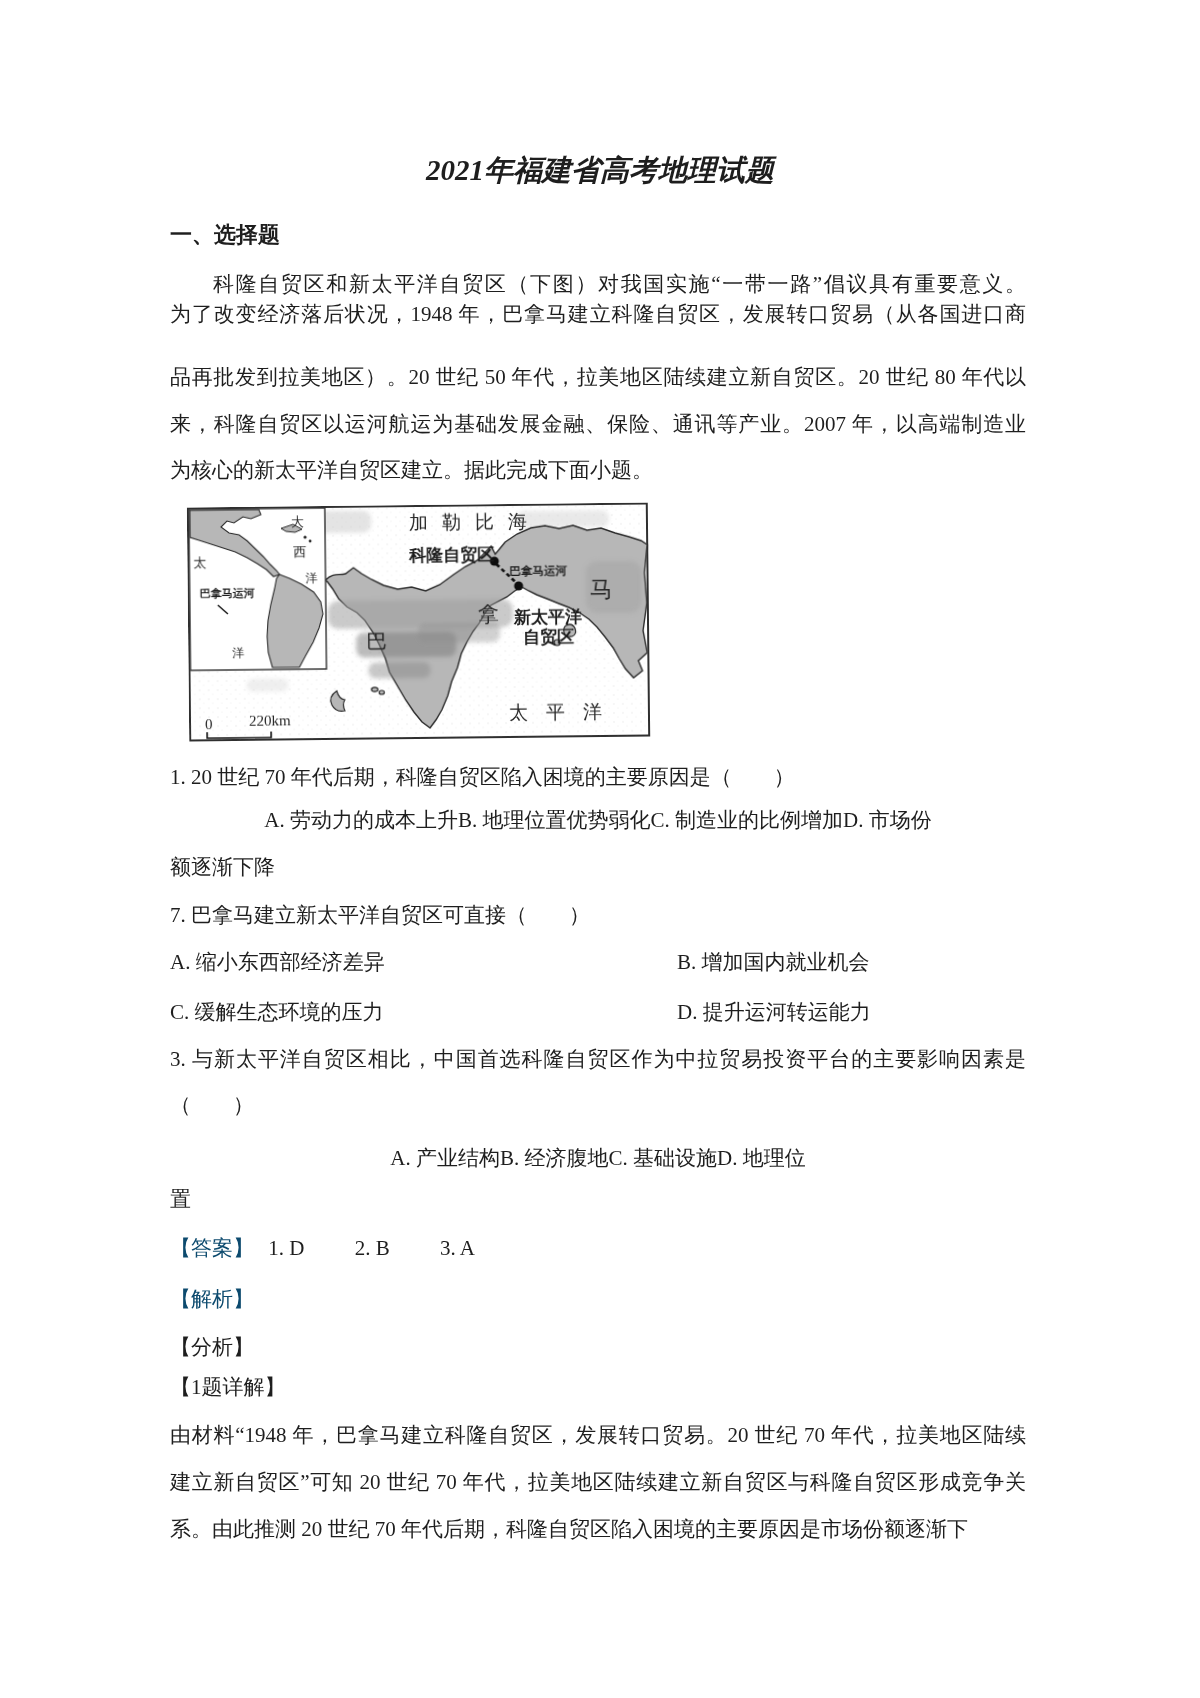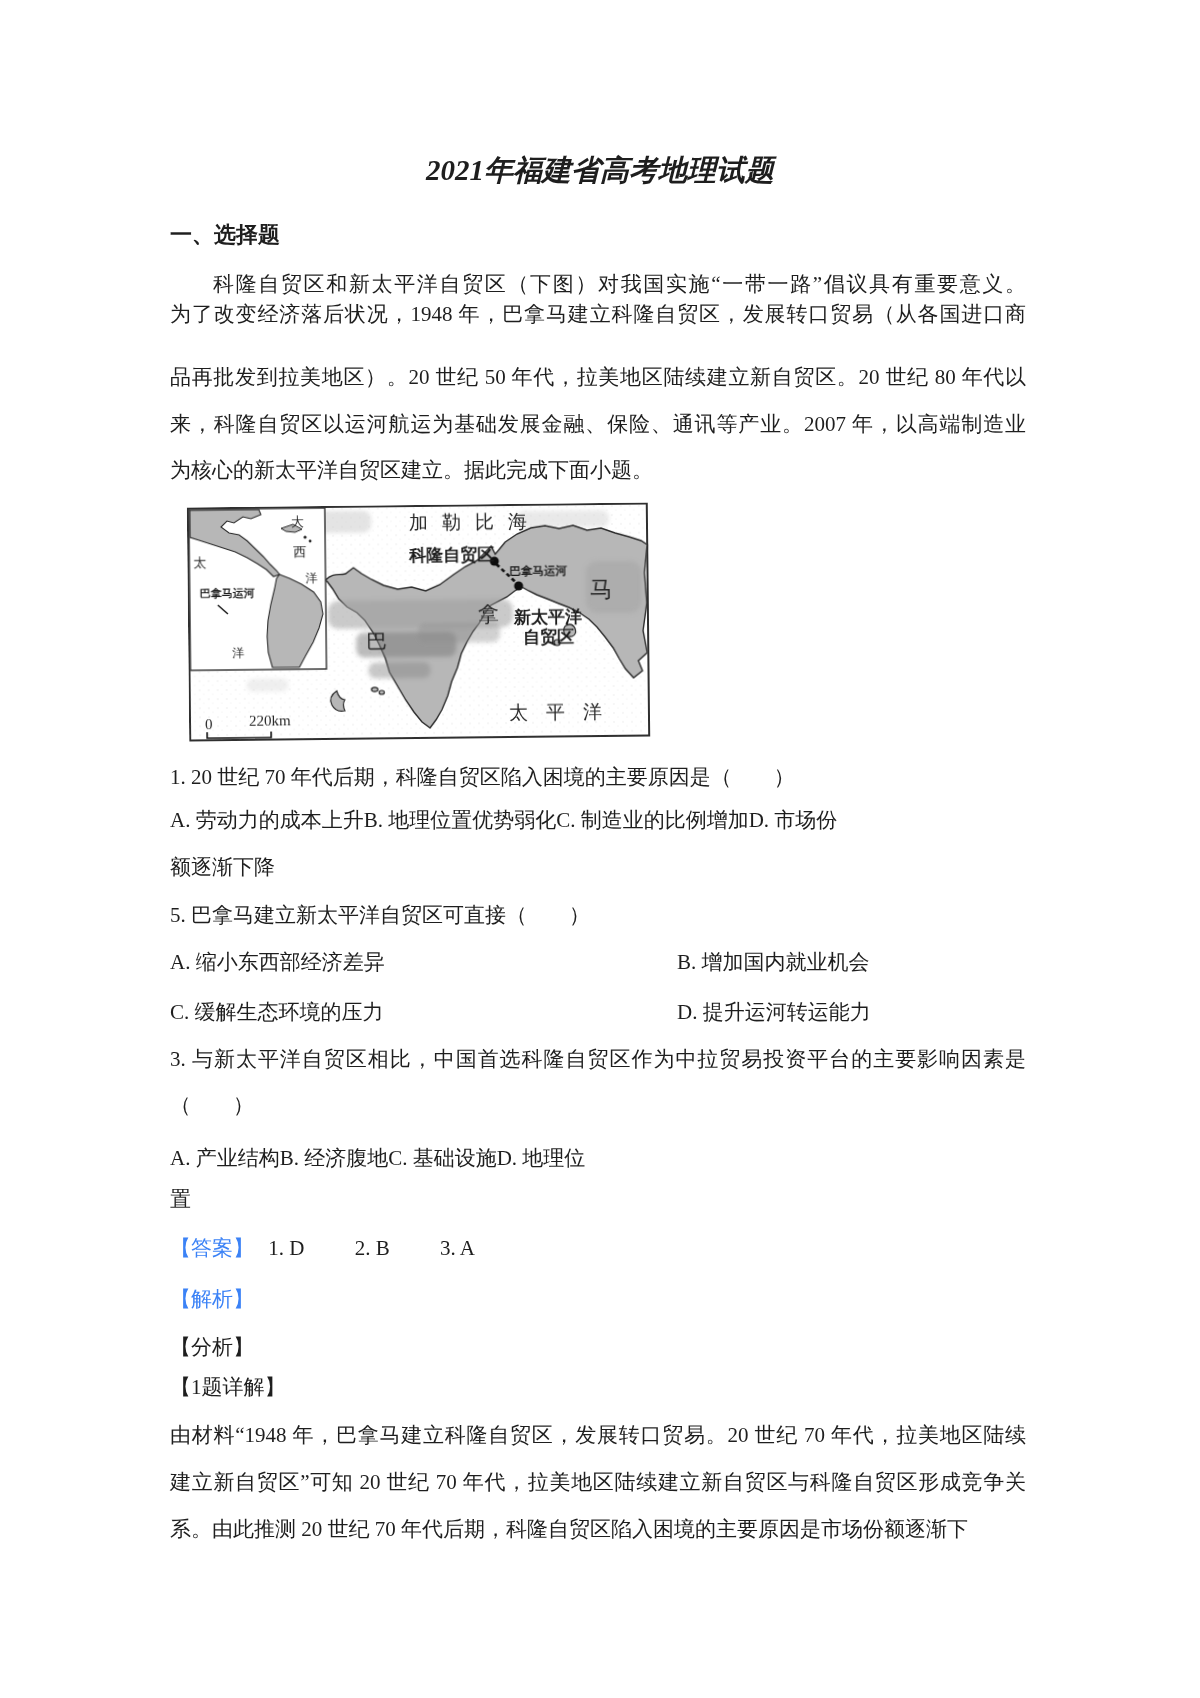--- a/index.html
+++ b/index.html
@@ -21,26 +21,26 @@
   }
   .just{white-space:normal;text-align:justify;text-align-last:justify;}
   .indent{padding-left:43px;width:813px;}
   .title{
     left:0;width:1200px;text-align:center;text-align-last:center;
     font-size:29px;font-weight:bold;white-space:nowrap;font-style:italic;
   }
   .sect{font-size:22px;font-weight:bold;}
   .optrow{
     position:absolute;left:170px;width:856px;
-    display:flex;justify-content:flex-start;
+    display:flex;justify-content:center;
     font-size:21px;white-space:nowrap;
   }
   .tworow{position:absolute;left:170px;width:856px;display:flex;font-size:21px;white-space:nowrap;}
   .tworow .c1{width:507px;flex:none;}
-  .blue{color:#3b82f6;}
+  .blue{color:#0c4a6e;}
   .ansitem{margin-right:45px;}
   .anslabel{margin-right:9px;}
   .map-wrap{position:absolute;left:188px;top:505px;width:462px;height:235px;}
   .map-wrap svg{transform:rotate(-0.6deg);}
   .mlabel{font-family:"Liberation Sans","DejaVu Sans",sans-serif;font-weight:bold;fill:#1c1c1c;}
   .mserif{font-family:"Liberation Serif","DejaVu Serif",serif;fill:#262626;}
 </style>
 </head>
 <body>
 
@@ -136,21 +136,21 @@
 
   <div class="line" style="top:763px">1. 20 世纪 70 年代后期，科隆自贸区陷入困境的主要原因是（　　）</div>
   <div class="optrow" style="top:806px">
     <span>A. 劳动力的成本上升</span>
     <span>B. 地理位置优势弱化</span>
     <span>C. 制造业的比例增加</span>
     <span>D. 市场份</span>
   </div>
   <div class="line" style="top:853px">额逐渐下降</div>
 
-  <div class="line" style="top:901px">5. 巴拿马建立新太平洋自贸区可直接（　　）</div>
+  <div class="line" style="top:901px">7. 巴拿马建立新太平洋自贸区可直接（　　）</div>
   <div class="tworow" style="top:948px">
     <span class="c1">A. 缩小东西部经济差异</span>
     <span>B. 增加国内就业机会</span>
   </div>
   <div class="tworow" style="top:998px">
     <span class="c1">C. 缓解生态环境的压力</span>
     <span>D. 提升运河转运能力</span>
   </div>
 
   <div class="line just" style="top:1045px">3. 与新太平洋自贸区相比，中国首选科隆自贸区作为中拉贸易投资平台的主要影响因素是</div>

